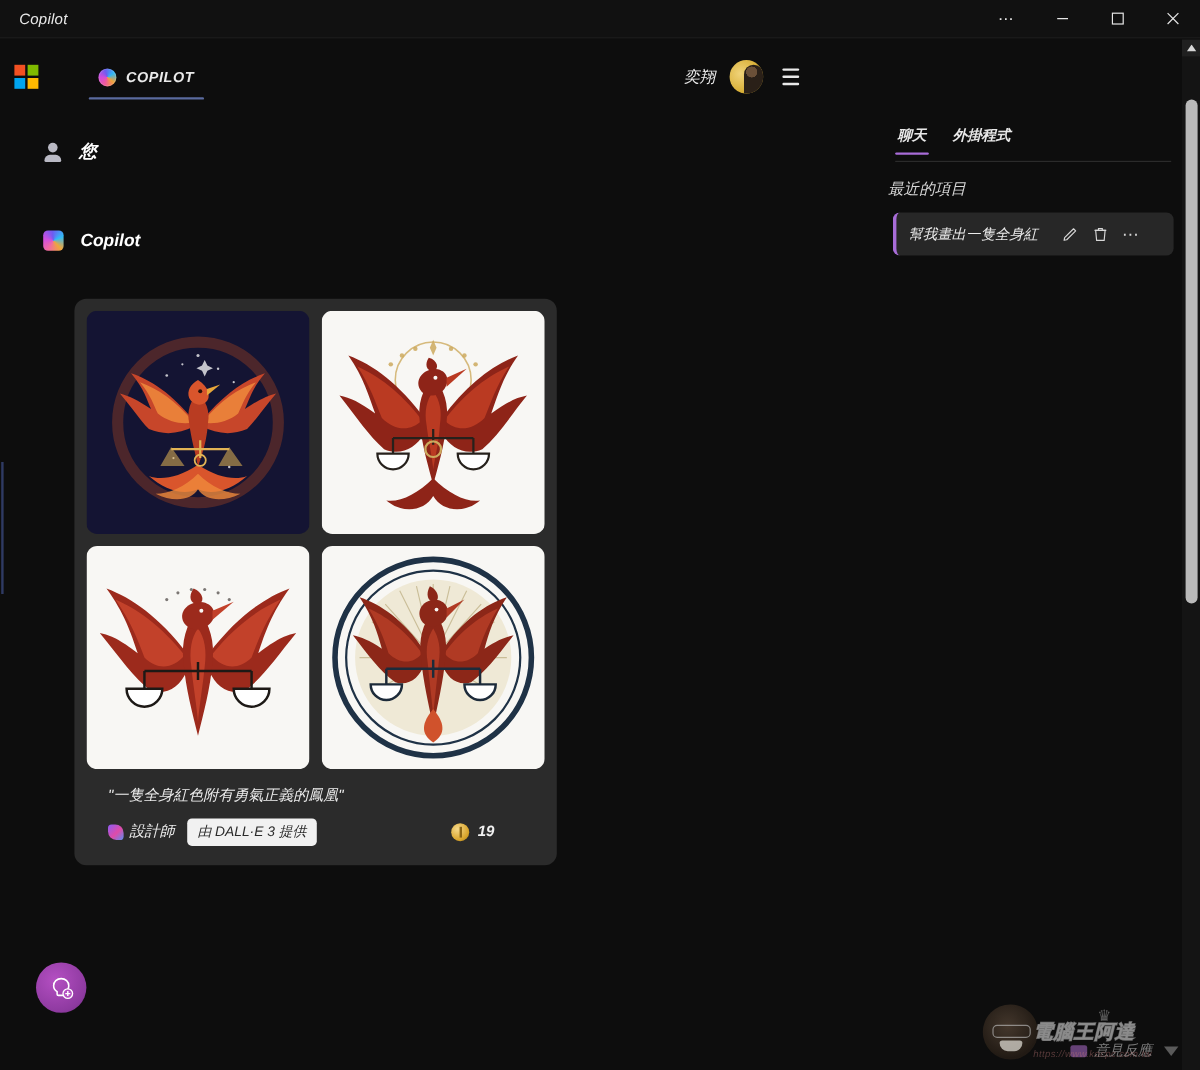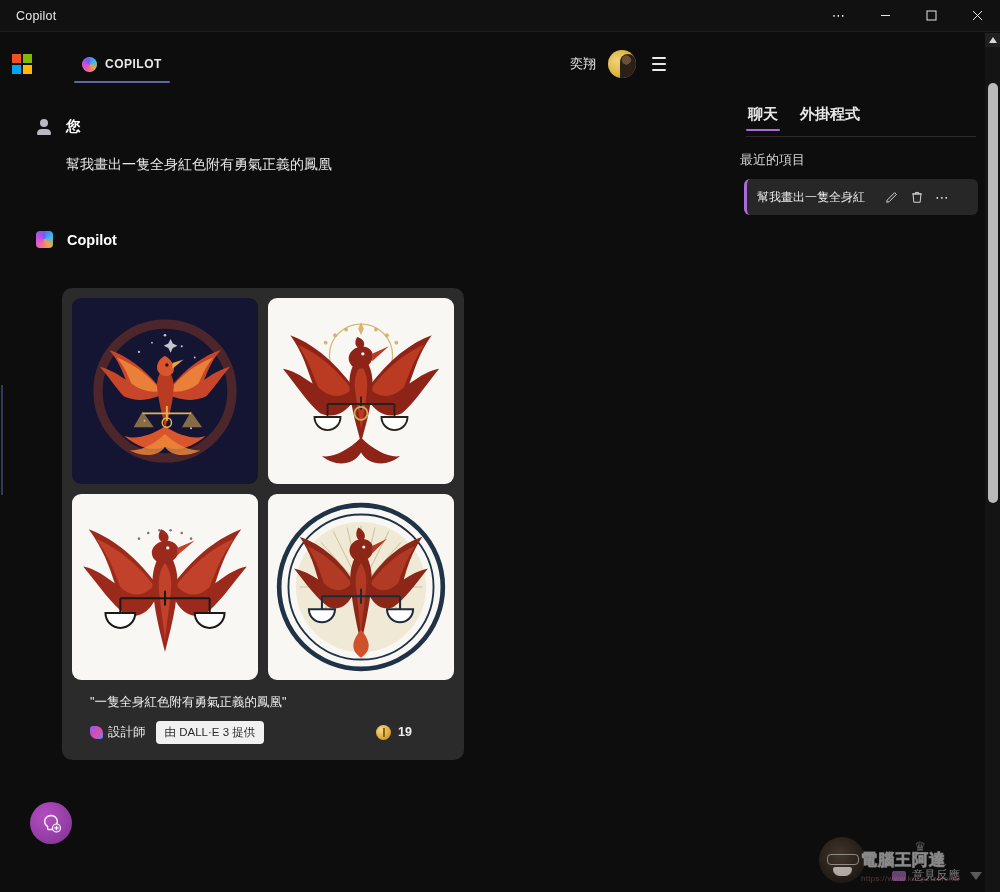--- a/index.html
+++ b/index.html
@@ -6,20 +6,21 @@
   html, body {
     width: 1000px; height: 892px;
     background: #000000;
     font-family: "Liberation Sans", "DejaVu Sans", sans-serif;
     overflow: hidden;
   }
   .app {
     position: relative;
     width: 1000px; height: 892px;
     background: #0d0d0d;
+    font-style: italic;
   }
 
   
   .top-accent {
     position: absolute; left: 570px; top: 0; width: 338px; height: 2px;
     background: linear-gradient(to right, #1b2340, #3b4a7a 40%, #2c3557 75%, #161b2e);
   }
 
   
   .titlebar {
@@ -199,21 +200,21 @@
     display: flex; align-items: center; gap: 11px;
   }
   .input-actions .divider { width: 1px; height: 18px; background: #6a6a6a; }
 
   
   .rpanel {
     position: absolute; right: 18px; top: 95px; width: 242px; bottom: 0;
   }
   .rtabs { display: flex; align-items: center; gap: 18px; padding: 6px 6px 0 6px; }
   .rtab {
-    position: relative; color: #e8e8e8; font-size: 15px; font-weight: bold;
+    position: relative; color: #e8e8e8; font-size: 12px; font-weight: bold;
     padding: 4px 2px 10px 2px;
     text-align: right;
   }
   .rtab.inactive { font-weight: bold; color: #e8e8e8; }
   .rtab .rul {
     position: absolute; left: 0; right: 0; bottom: 3px; height: 2.5px;
     background: #a86cd8; border-radius: 2px;
   }
   .rdivider { height: 1px; background: #2b2b2b; margin: 2px 6px 0 6px; }
   .recent-label { color: #d6d6d6; font-size: 13px; margin: 14px 0 10px 0; }
@@ -353,21 +354,20 @@
   </div>
 
   <div class="chat">
     <div class="left-rail"></div>
 
     <div class="msg msg-user">
       <div class="msg-head">
         <span class="user-dot"></span>
         <span class="msg-name">您</span>
       </div>
-      <div class="msg-text">幫我畫出一隻全身紅色附有勇氣正義的鳳凰</div>
     </div>
 
     <div class="msg">
       <div class="msg-head">
         <span class="bot-mark"></span>
         <span class="msg-name">Copilot</span>
       </div>
     </div>
 
     <div class="img-card">

